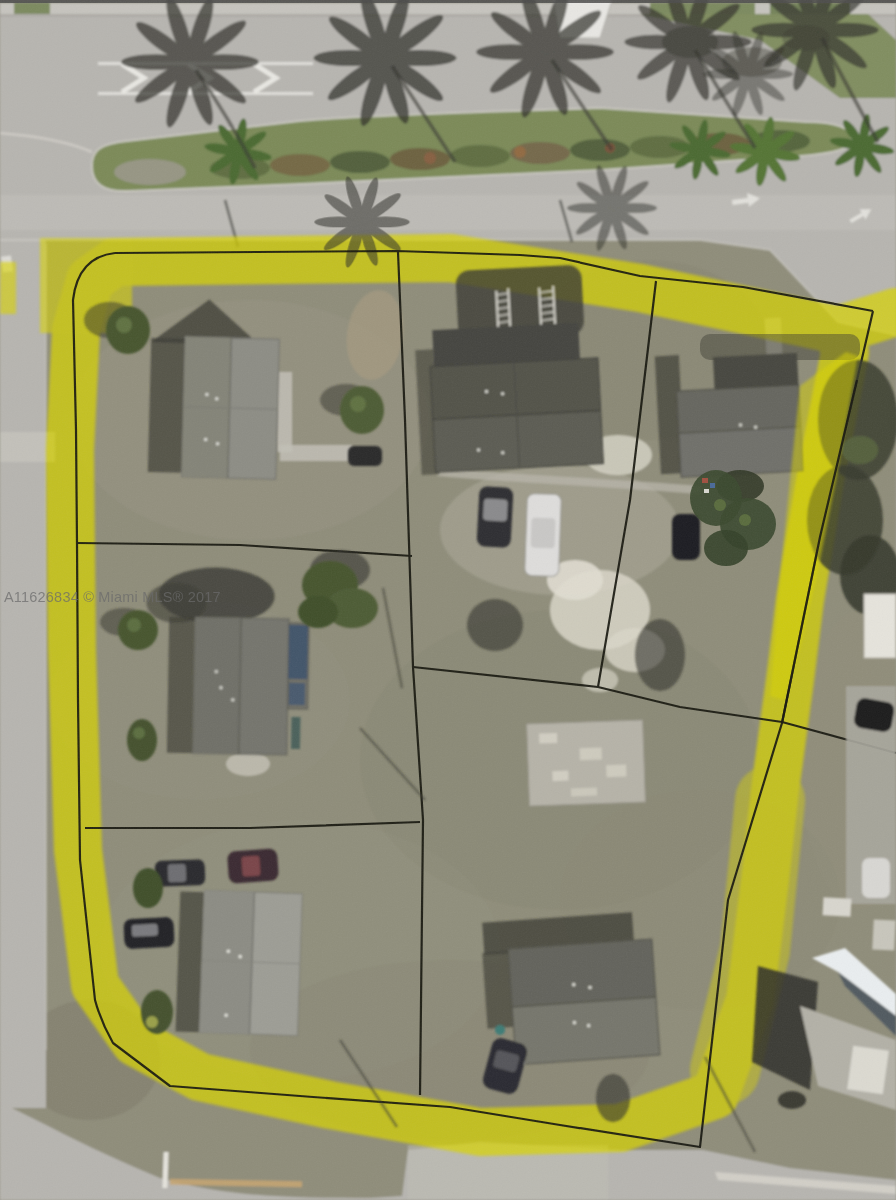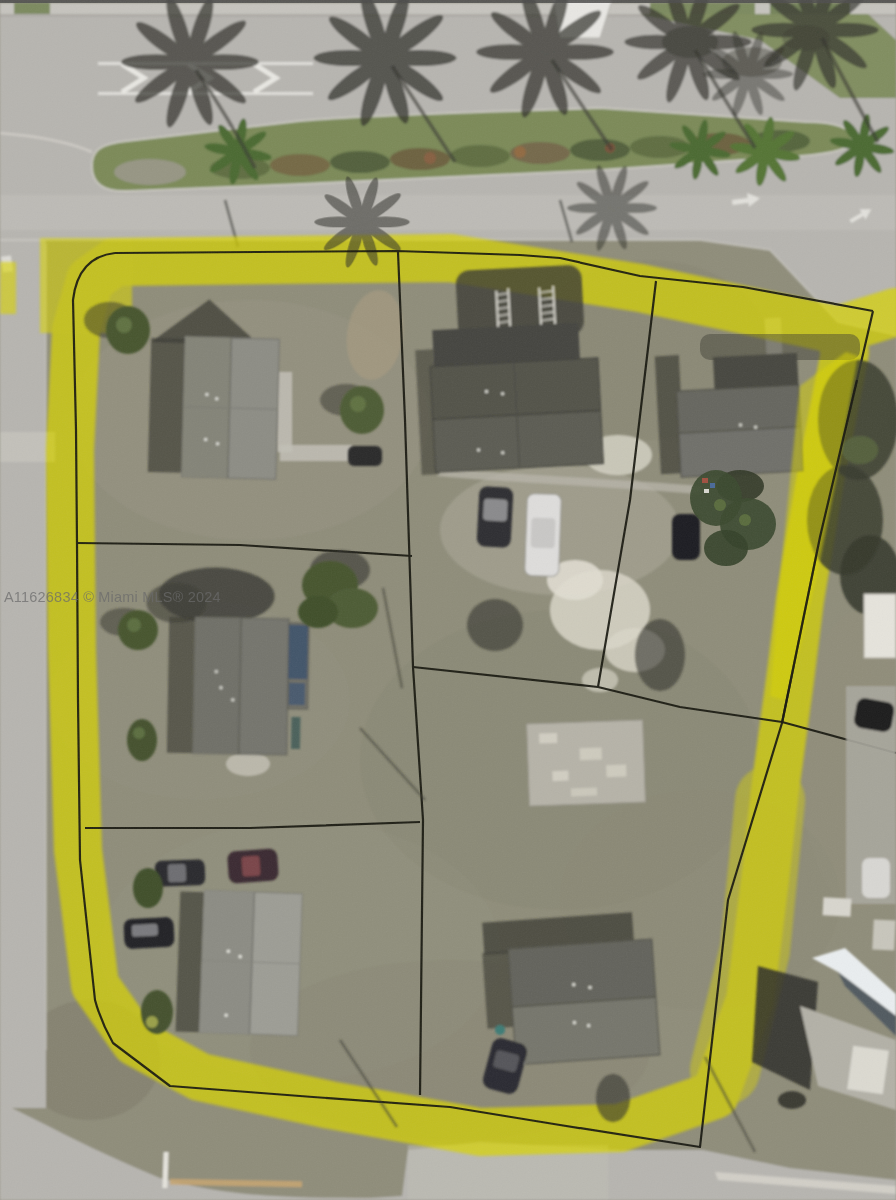--- a/index.html
+++ b/index.html
@@ -438,14 +438,14 @@
       <path d="M360,728 L425,800"></path>
       <path d="M340,1040 L397,1127"></path>
       <path d="M705,1057 L755,1152"></path>
     </g>
   </g>
 
   <rect x="0" y="0" width="896" height="3" fill="#4e4e4c" opacity=".85"></rect>
   <rect x="0" y="0" width="896" height="1200" filter="url(#grain)"></rect>
 </svg>
 
-<div id="watermark">A11626834 © Miami MLS® 2024</div>
+<div id="watermark">A11626834 © Miami MLS® 2017</div>
 </div>
 
 </body></html>

